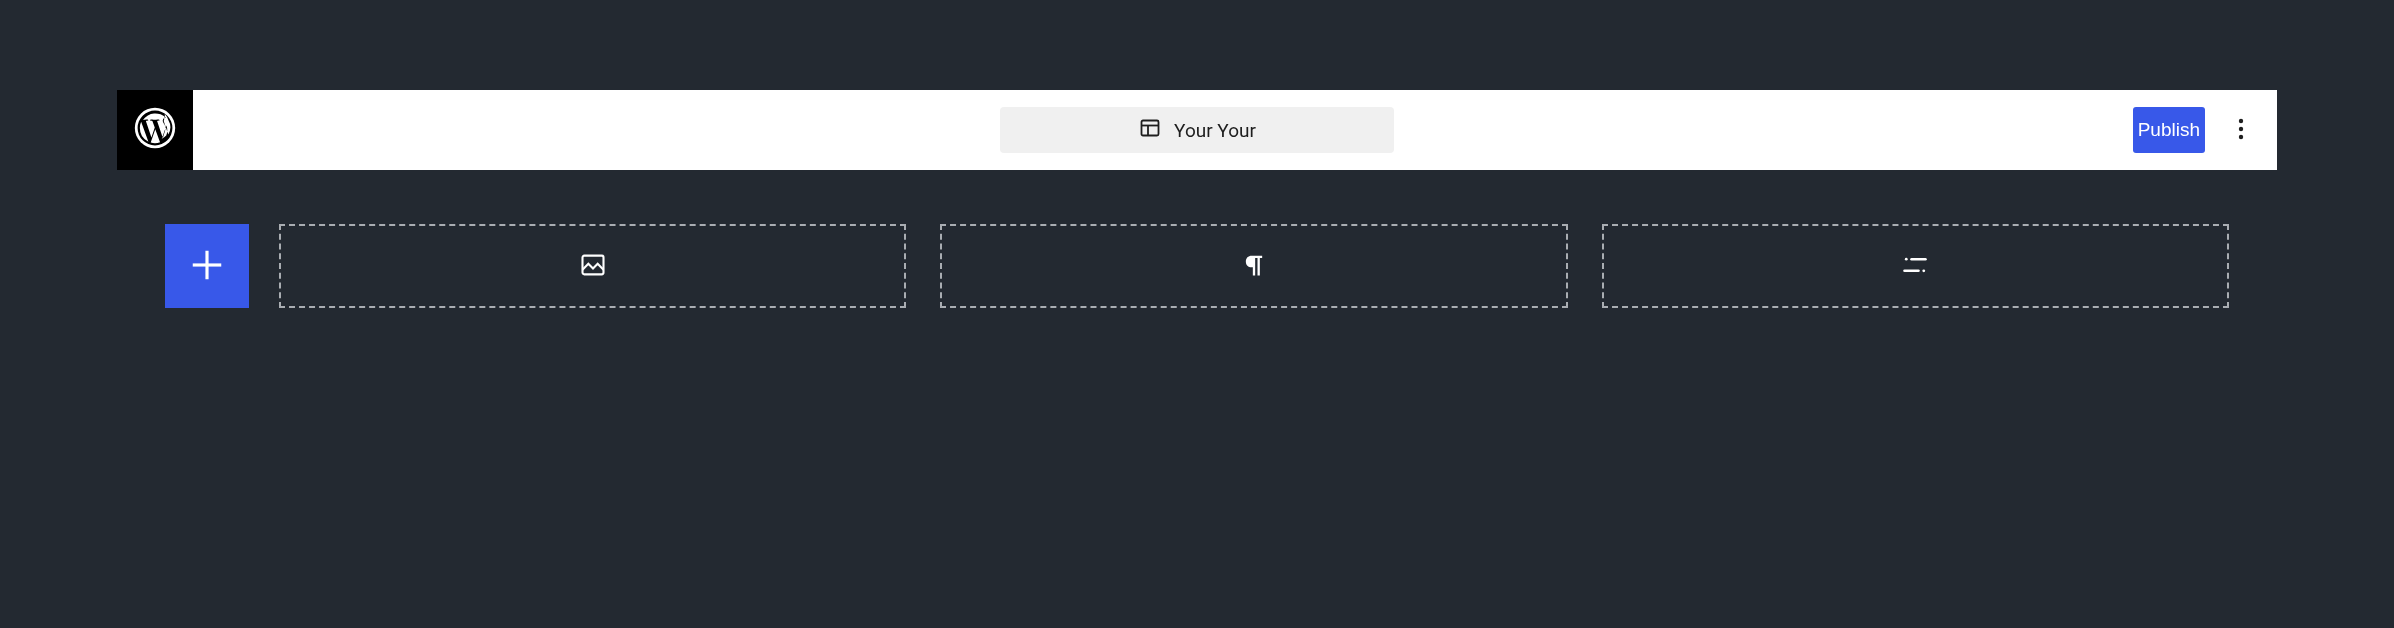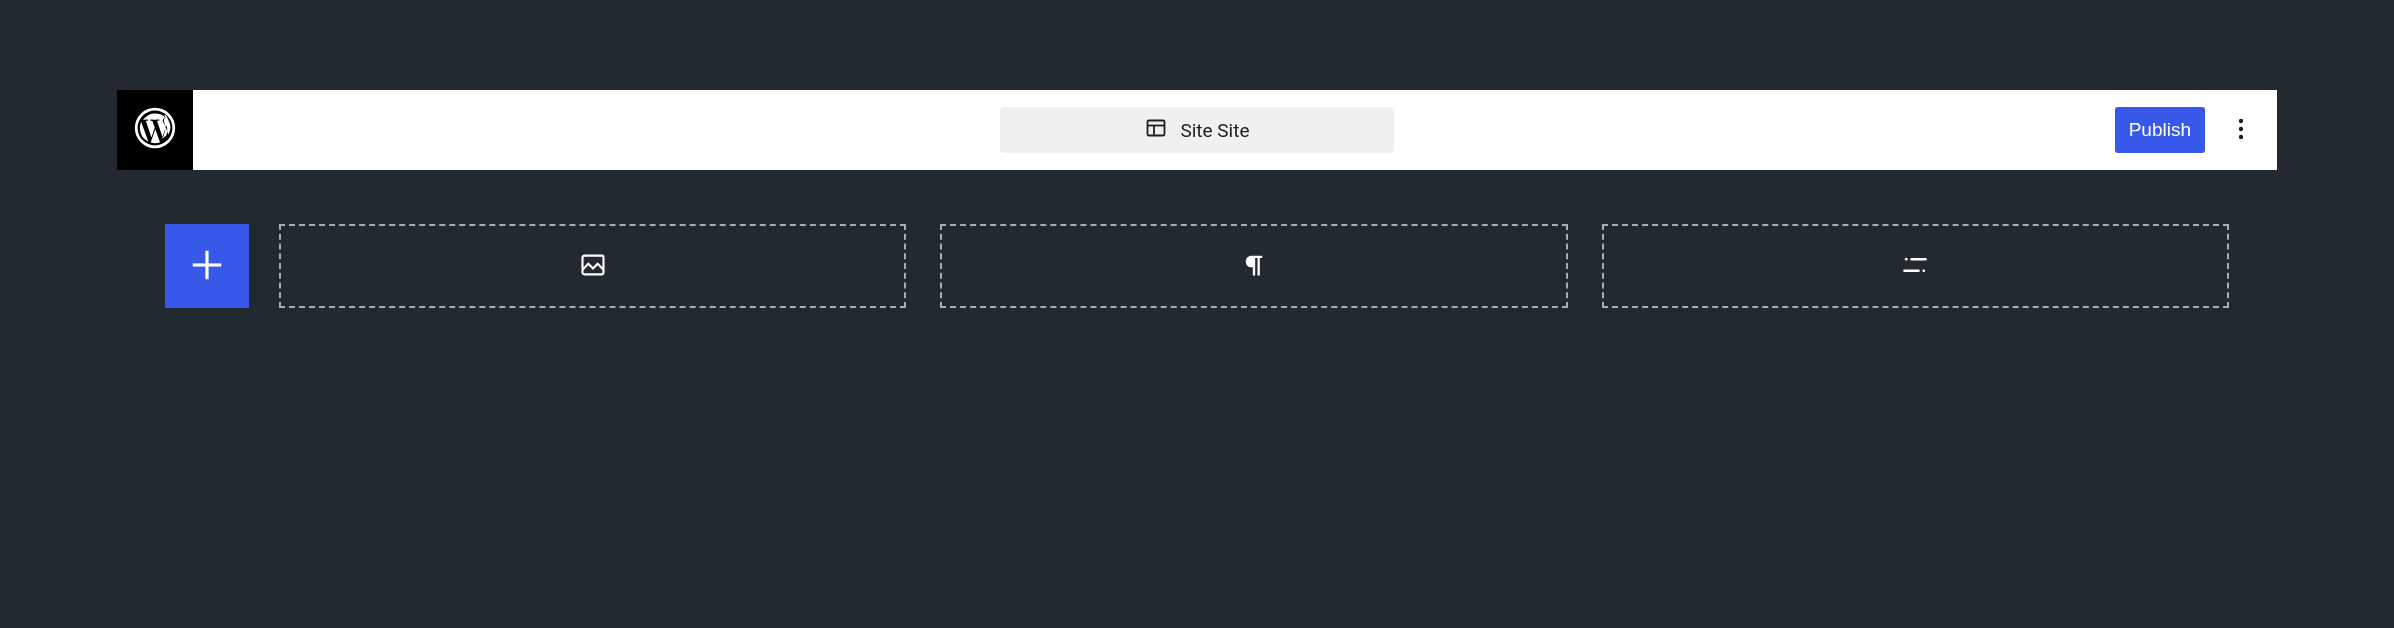--- a/index.html
+++ b/index.html
@@ -51,21 +51,21 @@
       color: #1e1e1e;
     }
     .site-chip svg { width: 24px; height: 24px; }
     .topbar-spacer { flex: 1; }
     .publish-btn {
       background: #3858e9;
       color: #ffffff;
       border: none;
       border-radius: 3px;
       font-size: 19px;
-      padding: 12px 14px;
+      padding: 12px 5px;
       margin-right: 16px;
       cursor: pointer;
     }
     .options-btn {
       width: 40px;
       height: 40px;
       display: flex;
       align-items: center;
       justify-content: center;
       margin-right: 16px;
@@ -127,21 +127,21 @@
     <div class="topbar-spacer"></div>
 
     <div class="site-chip">
       <span>
         <svg viewBox="0 0 24 24" fill="none" stroke="#1e1e1e" stroke-width="1.8">
           <rect x="3.5" y="4.5" width="17" height="15" rx="1.5"></rect>
           <line x1="3.5" y1="9.5" x2="20.5" y2="9.5"></line>
           <line x1="10" y1="9.5" x2="10" y2="19.5"></line>
         </svg>
       </span>
-      <span>Site Site</span>
+      <span>Your Your</span>
     </div>
 
     <div class="topbar-spacer"></div>
 
     <button class="publish-btn">Publish</button>
 
     <button class="options-btn">
       <span>
         <svg viewBox="0 0 6 24" fill="#1e1e1e">
           <circle cx="3" cy="4" r="2.2"></circle>

